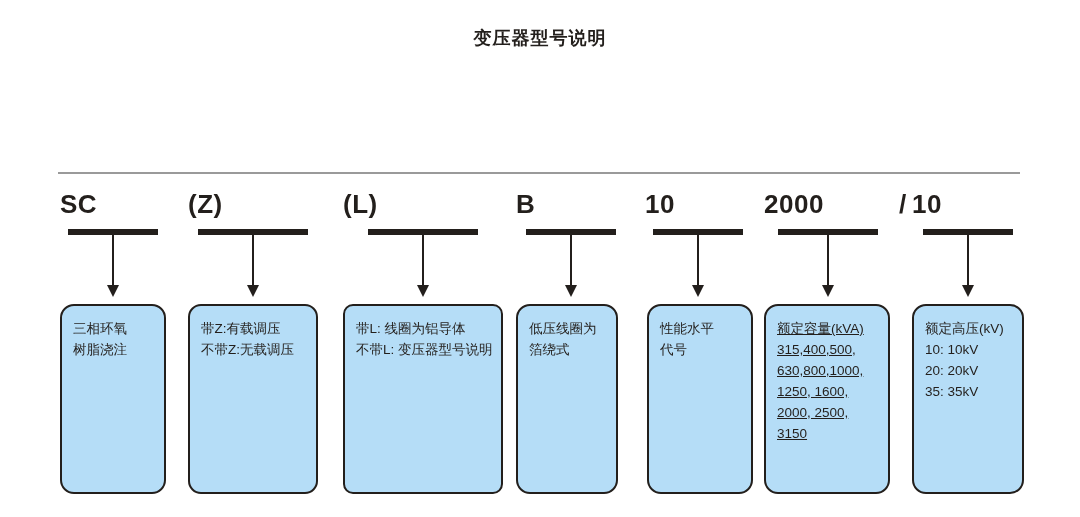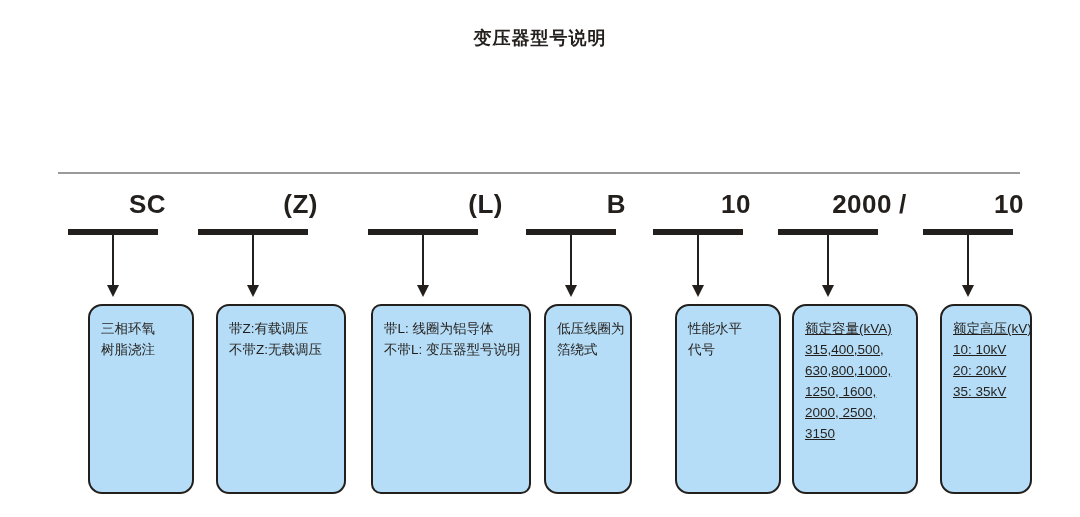--- a/index.html
+++ b/index.html
@@ -50,21 +50,21 @@
 
   .column {
     position: absolute;
     top: 0;
   }
 
   .code-label {
     position: absolute;
     top: 17px;
     width: 100%;
-    text-align: right;
+    text-align: left;
     font-size: 26px;
     font-weight: bold;
     letter-spacing: 0.5px;
     color: #231f1c;
     white-space: nowrap;
   }
 
   .code-underline {
     position: absolute;
     top: 57px;
@@ -98,21 +98,20 @@
 
   .desc-box {
     position: absolute;
     top: 132px;
     height: 190px;
     box-sizing: border-box;
     background: #b5ddf7;
     border: 2px solid #231f1c;
     border-radius: 14px;
     padding: 12px 9px 8px 11px;
-    margin-left: 28px;
   }
   .desc-box .line {
     font-size: 13.5px;
     line-height: 21px;
     color: #231f1c;
     white-space: nowrap;
   }
 
   
   #slash-separator {
@@ -144,24 +143,24 @@
   #col-2 .arrow { left: 64px; }
   #col-3 .arrow { left: 79px; }
   #col-4 .arrow { left: 54px; }
   #col-5 .arrow { left: 52px; }
   #col-6 .arrow { left: 63px; }
   #col-7 .arrow { left: 55px; }
 
   #col-1 .desc-box { left: 0;  width: 106px; }
   #col-2 .desc-box { left: 0;  width: 130px; border-radius: 13px; }
   #col-3 .desc-box { left: 0;  width: 160px; border-radius: 10px; }
-  #col-4 .desc-box { left: 0;  width: 88px; }
+  #col-4 .desc-box { left: 0;  width: 102px; }
   #col-5 .desc-box { left: 2px;  width: 106px; }
   #col-6 .desc-box { left: 0;  width: 126px; text-decoration: underline; }
-  #col-7 .desc-box { left: 0;  width: 92px; text-decoration: underline; }
+  #col-7 .desc-box { left: 0;  width: 112px; }
 
   #slash-separator { left: 893px; width: 19px; text-align: center; }
 </style>
 </head>
 <body>
 
 <div id="diagram-title">变压器型号说明</div>
 
 <div id="top-rule"></div>
 

